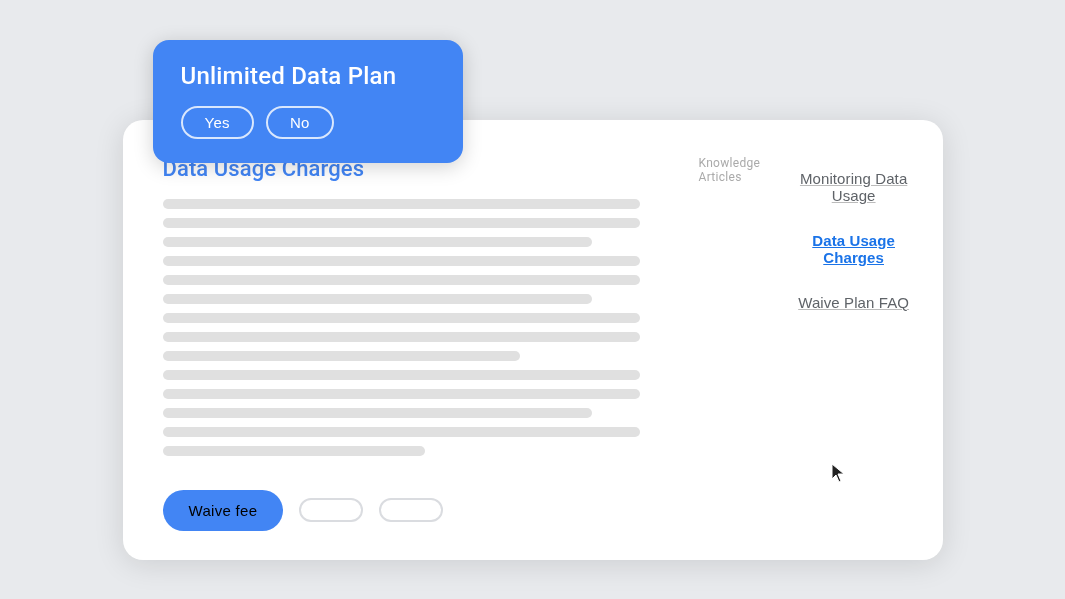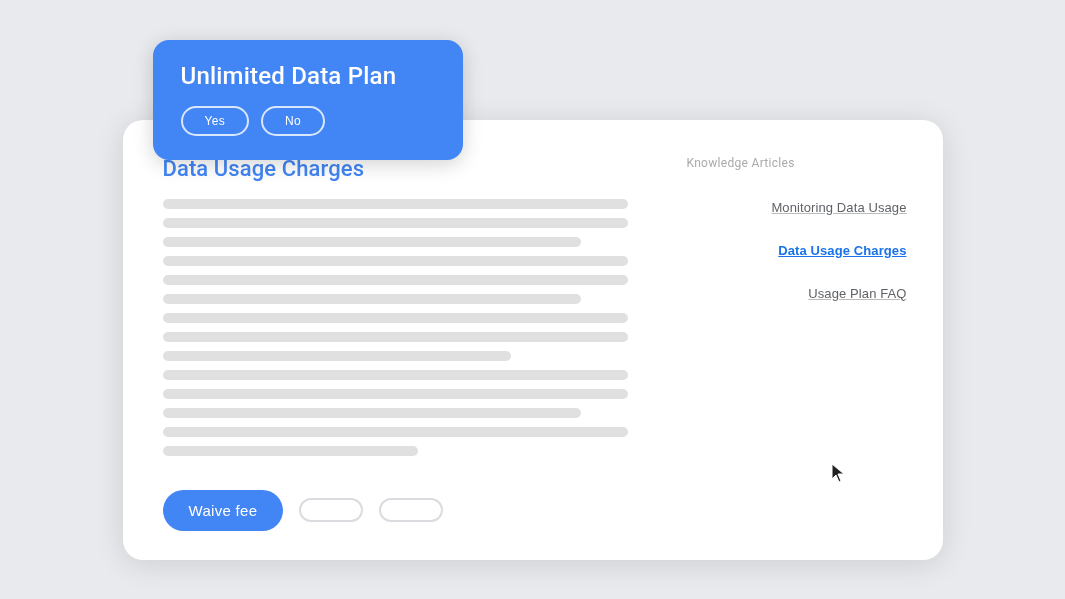--- a/index.html
+++ b/index.html
@@ -46,37 +46,37 @@
       display: flex;
       gap: 12px;
     }
 
     .tooltip-btn {
       border: 2px solid rgba(255,255,255,0.8);
       background: transparent;
       color: #fff;
       border-radius: 50px;
       padding: 6px 22px;
-      font-size: 12px;
+      font-size: 15px;
       font-weight: 500;
       cursor: pointer;
       letter-spacing: 0.3px;
     }
 
     
     .main-card {
       position: absolute;
       top: 80px;
       left: 0;
       right: 0;
       bottom: 0;
       background: #fff;
       border-radius: 20px;
       box-shadow: 0 4px 30px rgba(0,0,0,0.12);
-      padding: 36px 36px 30px 40px;
+      padding: 36px 24px 30px 40px;
       display: flex;
       flex-direction: column;
     }
 
     .card-body {
       display: flex;
       gap: 40px;
       flex: 1;
     }
 
@@ -110,69 +110,69 @@
 
     .text-line.short { width: 75%; }
     .text-line.medium { width: 90%; }
     .text-line.long { width: 100%; }
     .text-line.xshort { width: 55%; }
 
     
     .right-sidebar {
       width: 220px;
       display: flex;
-      flex-direction: column;
+      flex-direction: row;
       padding-top: 0;
       margin-left: 19px;
     }
 
     .sidebar-label {
       color: #aaa;
       font-size: 12px;
       margin-bottom: 16px;
       letter-spacing: 0.3px;
     }
 
     .sidebar-links {
       display: flex;
       flex-direction: column;
       gap: 0;
     }
 
     .sidebar-link {
       color: #5f6368;
-      font-size: 13px;
+      font-size: 15px;
       text-decoration: underline;
       text-decoration-color: #bbb;
       padding: 14px 0;
       cursor: pointer;
       border: none;
       background: none;
-      text-align: right;
+      text-align: center;
       letter-spacing: 0.1px;
     }
 
     .sidebar-link.active {
       color: #1a73e8;
       font-weight: 600;
       text-decoration-color: #1a73e8;
     }
 
     
     .card-footer {
       display: flex;
       align-items: center;
       gap: 16px;
       margin-top: 24px;
       padding-top: 10px;
     }
 
     .btn-waive {
       background: #4285f4;
-      color: #ffffff;
+      color: #000000;
       border: none;
       border-radius: 50px;
       padding: 12px 26px;
       font-size: 15px;
       font-weight: 500;
       cursor: pointer;
       letter-spacing: 0.3px;
       white-space: nowrap;
     }
 
@@ -230,21 +230,21 @@
           <div class="text-line long"></div>
           <div class="text-line xshort"></div>
         </div>
       </div>
 
       <div class="right-sidebar">
         <div class="sidebar-label">Knowledge Articles</div>
         <div class="sidebar-links">
           <button class="sidebar-link">Monitoring Data Usage</button>
           <button class="sidebar-link active">Data Usage Charges</button>
-          <button class="sidebar-link">Usage Plan FAQ</button>
+          <button class="sidebar-link">Waive Plan FAQ</button>
         </div>
       </div>
     </div>
 
     <div class="card-footer">
       <button class="btn-waive">Waive fee</button>
       <button class="btn-outline"></button>
       <button class="btn-outline"></button>
     </div>
   </div>

